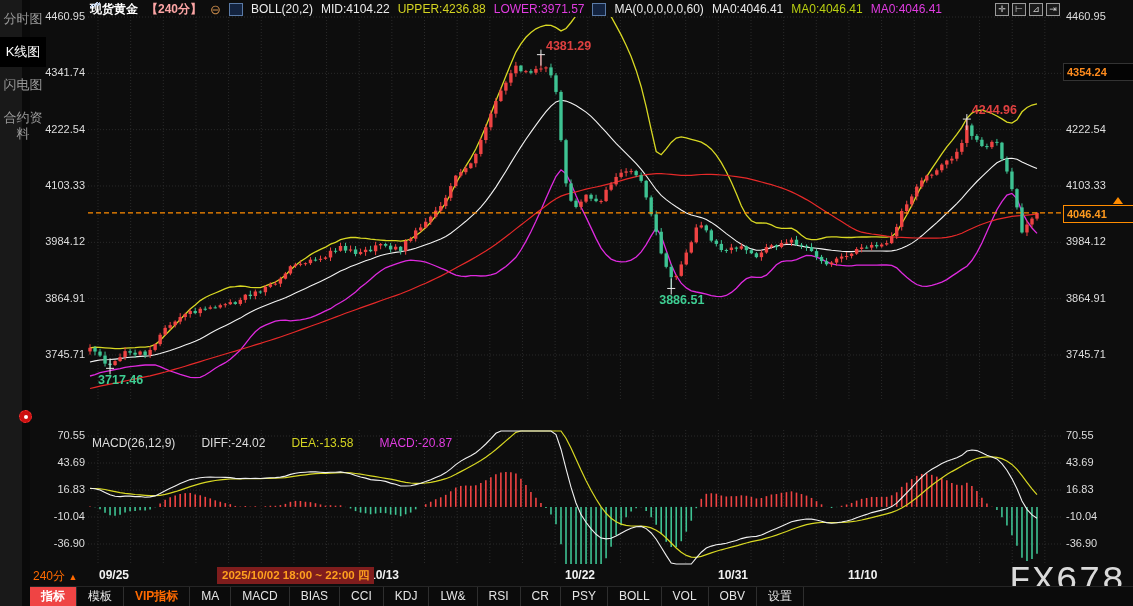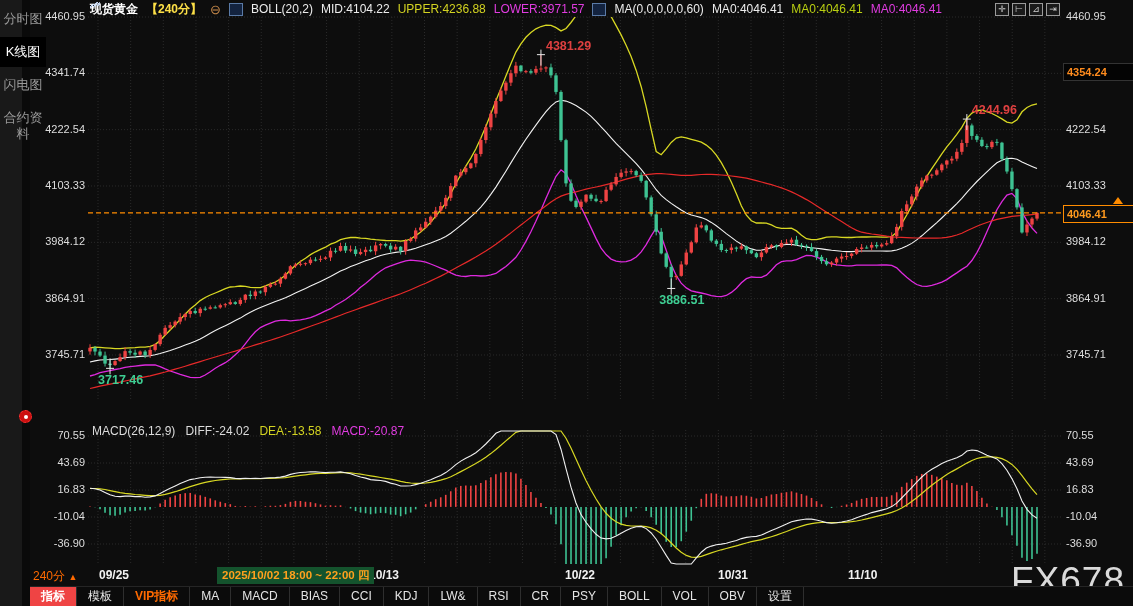--- a/index.html
+++ b/index.html
@@ -4,21 +4,21 @@
 <style>
   *{margin:0;padding:0;box-sizing:border-box}
   html,body{background:#000}
   #app{position:relative;width:1133px;height:606px;background:#0d0d0d;overflow:hidden;
        font-family:"Liberation Sans",sans-serif;color:#dcdcdc}
   svg{position:absolute;left:0;top:0}
   
   .topbar{position:absolute;left:90px;top:1px;height:16px;display:flex;gap:8px;align-items:center;
           font-size:12px;color:#ececec;white-space:nowrap;z-index:4}
   .bold{font-weight:bold}
-  .c-orange{color:#fde047}
+  .c-orange{color:#fca5a5}
   .c-yellow{color:#d3d321}
   .c-ygreen{color:#b9cf12}
   .c-magenta{color:#e03ce0}
   .mini-ico{display:inline-flex;width:14px;height:13px;background:#13233f;border:1px solid #5a7aa6;
             align-items:center;justify-content:center;cursor:pointer}
   .minus-ico{color:#c88a4a;font-size:13px;cursor:pointer;line-height:13px}
   .tr-icons{position:absolute;right:73px;top:3px;display:flex;gap:3px;z-index:4}
   .tr-ico{width:14px;height:13px;border:1px solid #9a9a9a;color:#cfcfcf;font-size:9px;line-height:11px;
           text-align:center;cursor:pointer;background:#1a1a1a}
   
@@ -28,42 +28,42 @@
             line-height:16px;text-align:center;word-break:break-all;cursor:pointer}
   .side-tab.active{background:#000000;color:#fff}
   .live-ico{position:absolute;left:19px;top:410px;width:13px;height:13px;border:1px dashed #ff3333;
             border-radius:50%;background:#cc1111;z-index:6;cursor:pointer}
   .live-ico:after{content:"";position:absolute;left:4px;top:4px;width:4px;height:4px;background:#fff;border-radius:50%}
   
   .ax{position:absolute;font-size:11px;color:#dedede;z-index:2;line-height:13px}
   .axl{left:31px;width:54px;text-align:right}
   .axr{left:1066px}
   .date-label{position:absolute;top:568px;font-size:12px;font-weight:bold;color:#f2f2f2;z-index:1}
-  .tooltip{position:absolute;left:217px;top:567px;height:17px;background:#14532d;color:#ffa11e;
+  .tooltip{position:absolute;left:217px;top:567px;height:17px;background:#7f1d1d;color:#ffa11e;
            font-size:11.5px;font-weight:bold;line-height:17px;padding:0 5px;z-index:3;white-space:nowrap}
   .period-btn{position:absolute;left:33px;top:568px;font-size:12px;font-weight:normal;color:#ff6a00;
               z-index:3;cursor:pointer}
   .period-btn .arr{font-size:9px}
   
   .pbox{position:absolute;left:1063px;width:76px;font-size:11px;font-weight:bold;z-index:3;
         text-align:left;padding:2px 3px;line-height:12px}
   .pbox-top{top:63px;background:#040404;border:1px solid #333;color:#ff8c1e}
   .pbox-cur{top:205px;background:#0d0d0d;border:1px solid #ff8c00;color:#ff9a1e}
   .ptri{position:absolute;left:1113px;top:197px;width:0;height:0;z-index:3;
         border-left:5px solid transparent;border-right:5px solid transparent;border-bottom:7px solid #ff8c00}
   
-  .macd-head{position:absolute;left:92px;top:424px;font-size:12px;display:flex;gap:10px;z-index:2;white-space:nowrap}
+  .macd-head{position:absolute;left:92px;top:436px;font-size:12px;display:flex;gap:26px;z-index:2;white-space:nowrap}
   
   .footer{position:absolute;left:30px;right:0;bottom:0;height:20px;background:#0b0b0b;
           border-top:1px solid #252525;display:flex;font-size:12px;color:#e4e4e4;z-index:4}
   .ftab{padding:0 11px;line-height:19px;border-right:1px solid #2e2e2e;cursor:pointer;white-space:nowrap}
   .ftab.active{background:#ef4444;color:#fff;font-weight:bold}
   .ftab.vip{color:#ff6a00;font-weight:bold}
   .watermark{position:absolute;right:8px;bottom:4px;font-size:37px;color:#dadada;letter-spacing:1px;
-             z-index:2;font-family:Liberation Sans, sans-serif}
+             z-index:2;font-family:Liberation Mono, monospace}
 </style>
 </head>
 <body>
 
 <div id="app">
 
   <svg id="chart-svg" width="1133" height="606">
       <defs>
         <clipPath id="clipMain">
           <rect x="88" y="17" width="974" height="383"></rect>

